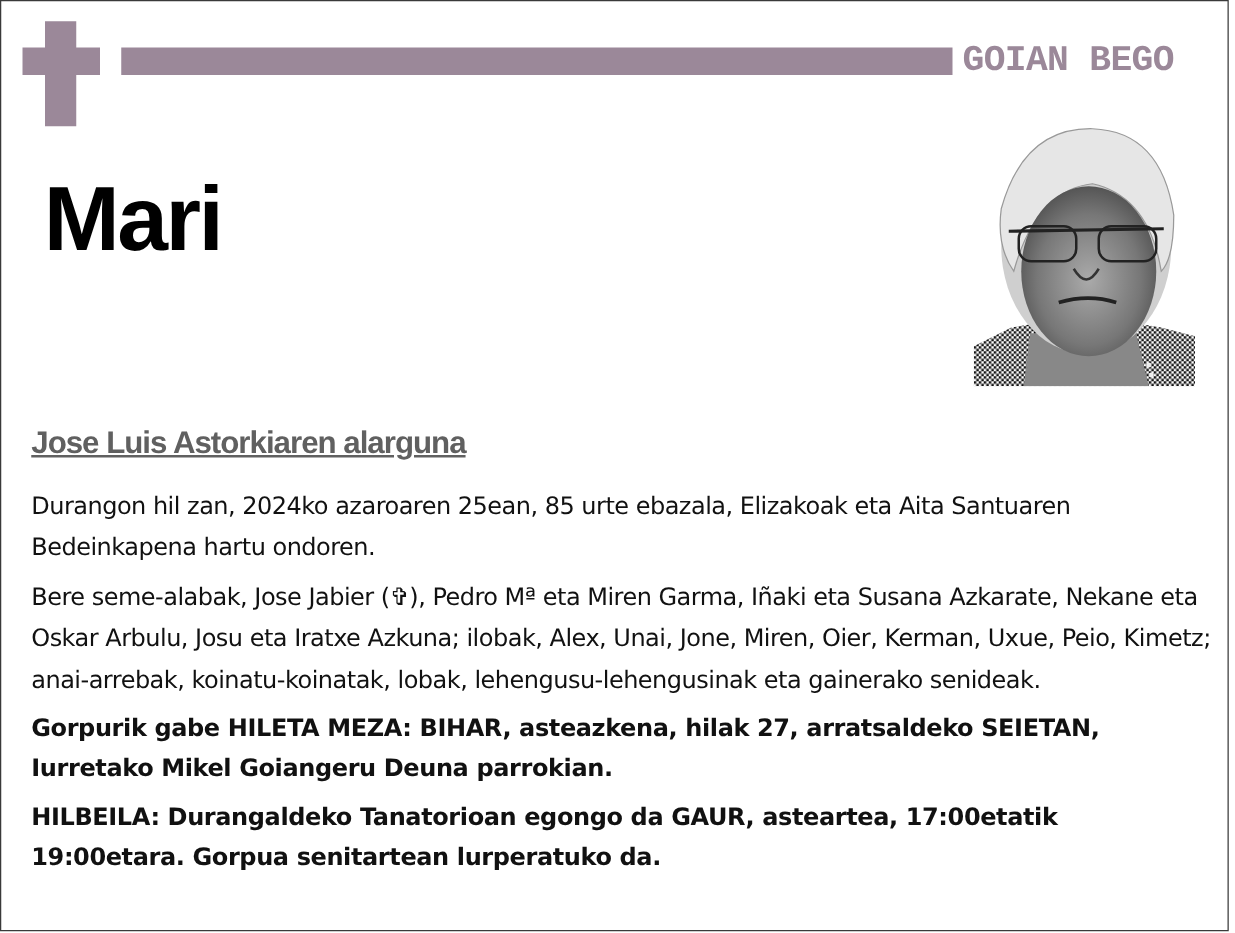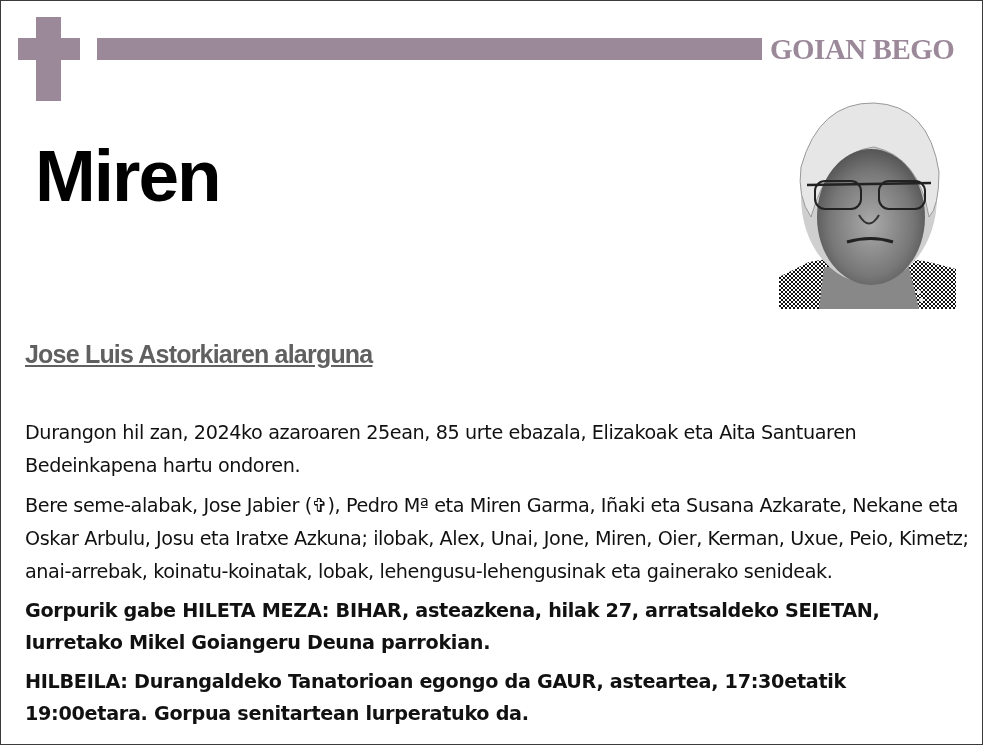--- a/index.html
+++ b/index.html
@@ -1,42 +1,42 @@
 <!DOCTYPE html>
 <html><head>
   <meta charset="utf-8">
   <style>
     html, body { margin:0; padding:0; background:#fff; }
     body { width:988px; height:746px; position:relative; overflow:hidden; font-family:"DejaVu Sans", sans-serif; }
     .frame { position:absolute; left:0; top:0; width:981px; height:743px; border:1px solid #3a3a3a; box-sizing:content-box; }
     .cross-v { position:absolute; left:36px; top:17px; width:25px; height:84px; background:#9b8899; }
     .cross-h { position:absolute; left:18px; top:38px; width:62px; height:22px; background:#9b8899; }
     .bar { position:absolute; left:97px; top:38px; width:665px; height:22px; background:#9b8899; }
-    .brand { position:absolute; left:770px; top:32px; font-family:Liberation Serif, serif; font-weight:bold; font-size:29px; color:#9b8899; letter-spacing:-0.5px; line-height:34px; }
+    .brand { position:absolute; left:770px; top:32px; font-family:Liberation Mono, monospace; font-weight:bold; font-size:29px; color:#9b8899; letter-spacing:-0.5px; line-height:34px; }
     .name { position:absolute; left:35px; top:133px; font-family:"Liberation Sans", sans-serif; font-weight:bold; font-size:73px; line-height:86px; color:#000; letter-spacing:-2px; }
     .subtitle { position:absolute; left:25px; top:337px; font-family:"Liberation Sans", sans-serif; font-weight:bold; font-size:25px; color:#606060; letter-spacing:-0.8px; line-height:34px;text-decoration:underline; }
     .photo { position:absolute; left:779px; top:97px; width:177px; height:212px; }
-    .body { position:absolute; left:25px; top:388px; width:945px; font-family:"DejaVu Sans", sans-serif; font-size:19.2px; color:#111; letter-spacing:-0.4px;margin-top:28px; }
+    .body { position:absolute; left:25px; top:388px; width:945px; font-family:"DejaVu Sans", sans-serif; font-size:19.2px; color:#111; letter-spacing:-0.4px; }
     .body p { margin:0 0 7px 0; line-height:33px; }
     .body p.bold { font-weight:bold; letter-spacing:-0.3px; line-height:32px; }
   </style>
 </head>
 <body>
 
 <div class="frame"></div>
 
 <div>
   <div class="cross-v"></div>
   <div class="cross-h"></div>
 </div>
 <div class="bar"></div>
 <div class="brand">GOIAN BEGO</div>
 
 <div class="name">
-  <div>Miren</div>
+  <div>Mari</div>
 </div>
 
 <div class="subtitle">Jose Luis Astorkiaren alarguna</div>
 
 <svg class="photo" viewBox="0 0 177 212" aria-label="Portrait of elderly woman with glasses">
   <defs>
     <pattern id="check" width="4" height="4" patternUnits="userSpaceOnUse">
       <rect width="4" height="4" fill="#fff"></rect>
       <rect width="2" height="2" fill="#111"></rect>
       <rect x="2" y="2" width="2" height="2" fill="#111"></rect>
@@ -58,14 +58,14 @@
   <path d="M80 118 Q90 135 100 118" fill="none" stroke="#333" stroke-width="2"></path>
   <path d="M68 145 Q92 138 114 145" fill="none" stroke="#222" stroke-width="3"></path>
   <circle cx="140" cy="195" r="2" fill="#eee"></circle>
   <circle cx="142" cy="203" r="2" fill="#eee"></circle>
 </svg>
 
 <div class="body">
   <p>Durangon hil zan, 2024ko azaroaren 25ean, 85 urte ebazala, Elizakoak eta Aita Santuaren Bedeinkapena hartu ondoren.</p>
   <p>Bere seme-alabak, Jose Jabier (✞), Pedro Mª eta Miren Garma, Iñaki eta Susana Azkarate, Nekane eta Oskar Arbulu, Josu eta Iratxe Azkuna; ilobak, Alex, Unai, Jone, Miren, Oier, Kerman, Uxue, Peio, Kimetz; anai-arrebak, koinatu-koinatak, lobak, lehengusu-lehengusinak eta gainerako senideak.</p>
   <p class="bold">Gorpurik gabe HILETA MEZA: BIHAR, asteazkena, hilak 27, arratsaldeko SEIETAN, Iurretako Mikel Goiangeru Deuna parrokian.</p>
-  <p class="bold">HILBEILA: Durangaldeko Tanatorioan egongo da GAUR, asteartea, 17:30etatik 19:00etara. Gorpua senitartean lurperatuko da.</p>
+  <p class="bold">HILBEILA: Durangaldeko Tanatorioan egongo da GAUR, asteartea, 17:00etatik 19:00etara. Gorpua senitartean lurperatuko da.</p>
 </div>
 
 </body></html>

